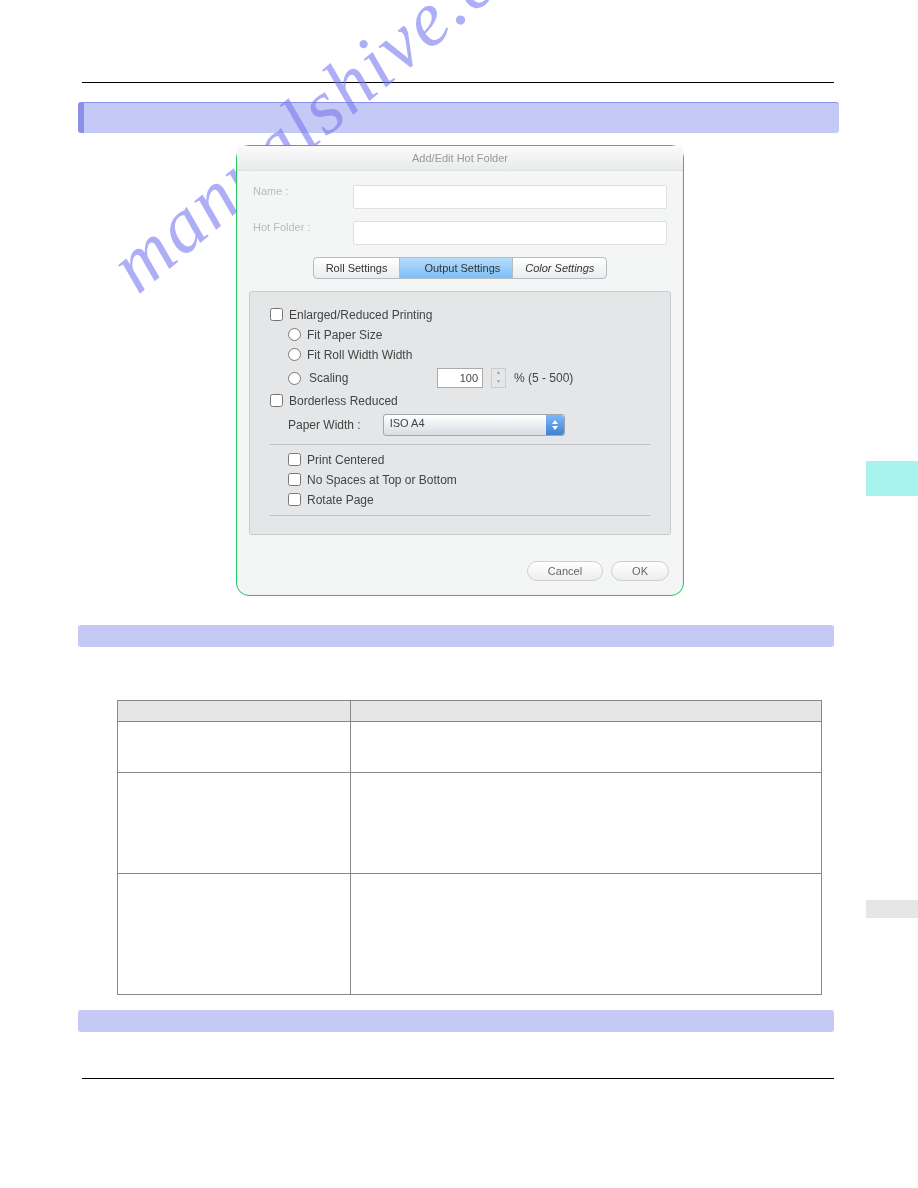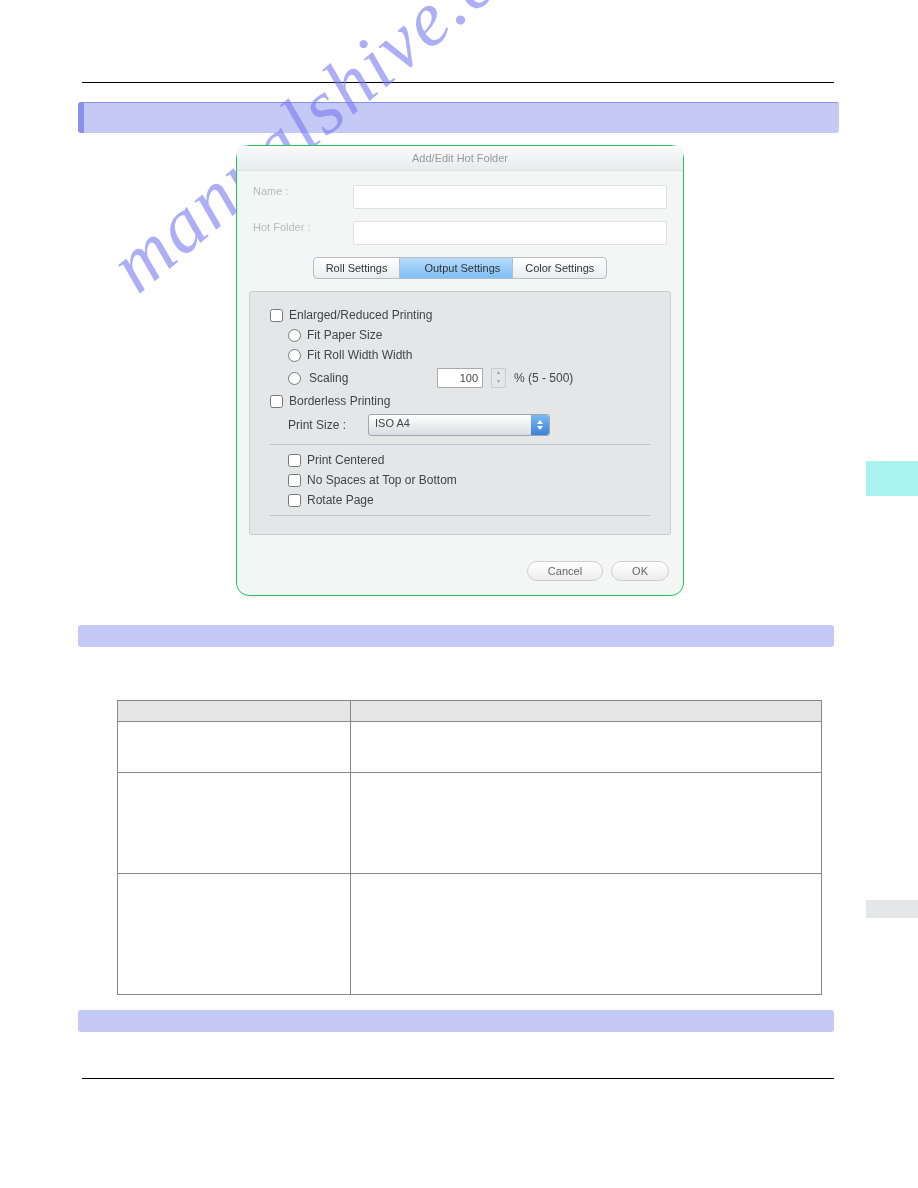--- a/index.html
+++ b/index.html
@@ -8,24 +8,24 @@
   .bluebar { position:absolute; left:78px; top:102px; width:755px; height:30px; background:#c4c9f5; border-left:6px solid #8a8fe8; border-top:1px solid #8a8fe8; border-radius:3px; }
   .dialog { position:absolute; left:236px; top:145px; width:446px; background:#f4f5f5; border:1px solid #22c55e; border-radius:13px; box-shadow: inset 0 0 0 1px #f0f1f2; }
   .dialog .titlebar { text-align:center; font-size:11px; color:#999; padding:6px 0; background:linear-gradient(#fbfbfc,#e9eaeb); border-bottom:1px solid #e0e1e2; }
   .dialog .form { padding:14px 16px 6px 16px; display:flex; flex-direction:column; gap:12px; }
   .row { display:flex; align-items:flex-start; }
   .row .lbl { font-size:11px; color:#bbb; width:100px; }
   .row .fld { flex:1; height:22px; background:#fff; border:1px solid #e0e0e0; border-radius:2px; }
   .tabswrap { display:flex; justify-content:center; }
   .tabs { display:inline-flex; border:1px solid #b7bcc2; border-radius:4px; overflow:hidden; background:linear-gradient(#ffffff,#e9ecee); font-size:11px; }
   .tabs div { padding:4px 12px; border-right:1px solid #b7bcc2; cursor:default; }
-  .tabs div:last-child { border-right:none; }
+  .tabs div:last-child { border-right:none;font-style:italic; }
   .tabs .sel { background:linear-gradient(#b7dcfc,#7dbff6); color:#333;padding-left:24px; }
   .panel { margin:6px 12px 16px 12px; background:#e4e6e8; border:1px solid #c9cccf; border-radius:3px; padding:16px 20px 10px 20px; }
-  .cb { display:flex; align-items:center; gap:6px; font-size:12px; color:#444; margin-bottom:6px; }
+  .cb { display:flex; gap:6px; font-size:12px; color:#444; margin-bottom:6px; }
   .cb input[type=checkbox] { width:13px; height:13px; margin:0; }
   .cb input[type=radio] { width:13px; height:13px; margin:0; }
   .indent { margin-left:18px; }
   .inline { display:flex; align-items:center; gap:8px; font-size:12px; }
   .numbox { width:40px; height:18px; background:#fff; border:1px solid #aaa; text-align:right; padding-right:4px; font-size:11px; line-height:18px; }
   .spin { width:13px; height:18px; border:1px solid #ccc; display:flex; flex-direction:column; }
   .spin span { flex:1; font-size:5px; text-align:center; color:#999; }
   .sel-row { display:flex; align-items:center; gap:22px; font-size:12px; color:#444; margin-left:18px; }
   .combo { display:flex; width:180px; height:20px; background:linear-gradient(#ffffff,#d8dde2); border:1px solid #9fa6ad; border-radius:3px;gap:12px; }
   .combo .ctext { flex:1; padding:2px 6px; font-size:11px; }
@@ -96,24 +96,24 @@
           <div class="numbox">100</div>
           <div class="spin">
               <span>▲</span>
               <span>▼</span>
             </div>
           <span>% (5 - 500)</span>
         </div>
       </div>
       <div class="cb">
         <input type="checkbox" style="">
-          <span>Borderless Printing</span>
+          <span>Borderless Reduced</span>
       </div>
       <div class="sel-row">
-        <span>Print Size :</span>
+        <span>Paper Width :</span>
         <div class="combo">
           <div class="ctext">ISO A4</div>
           <div class="cbtn">
               <div class="arr"></div>
               <div class="arrd"></div>
             </div>
         </div>
       </div>
       <div class="sep"></div>
       <div class="indent">

